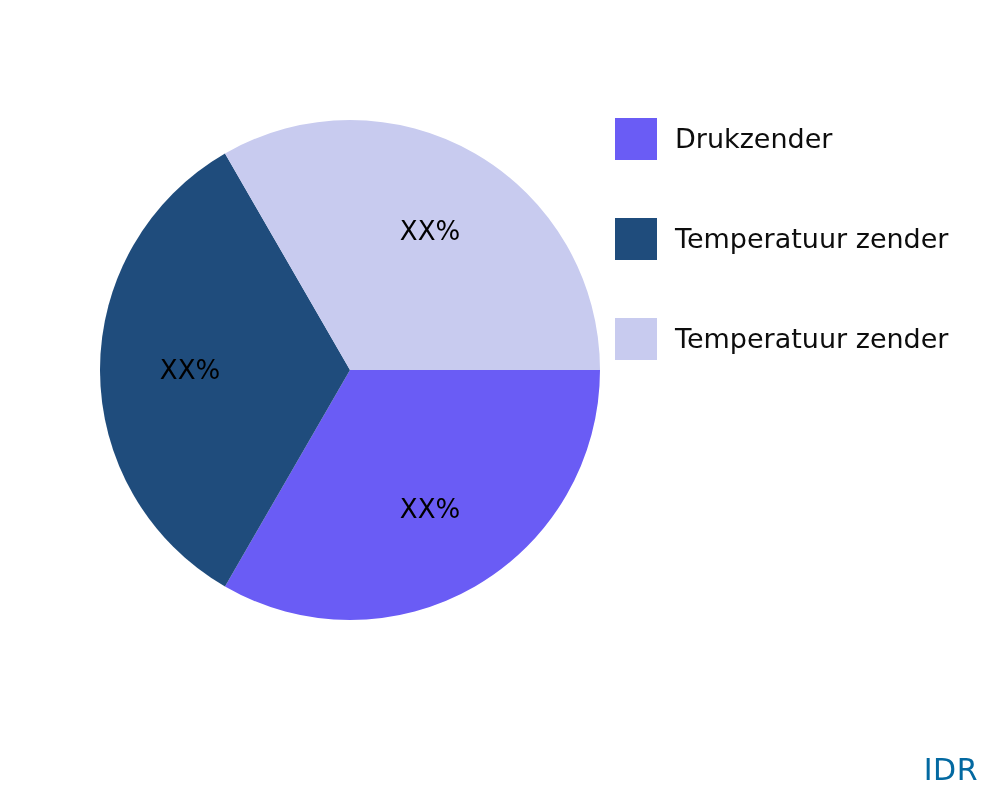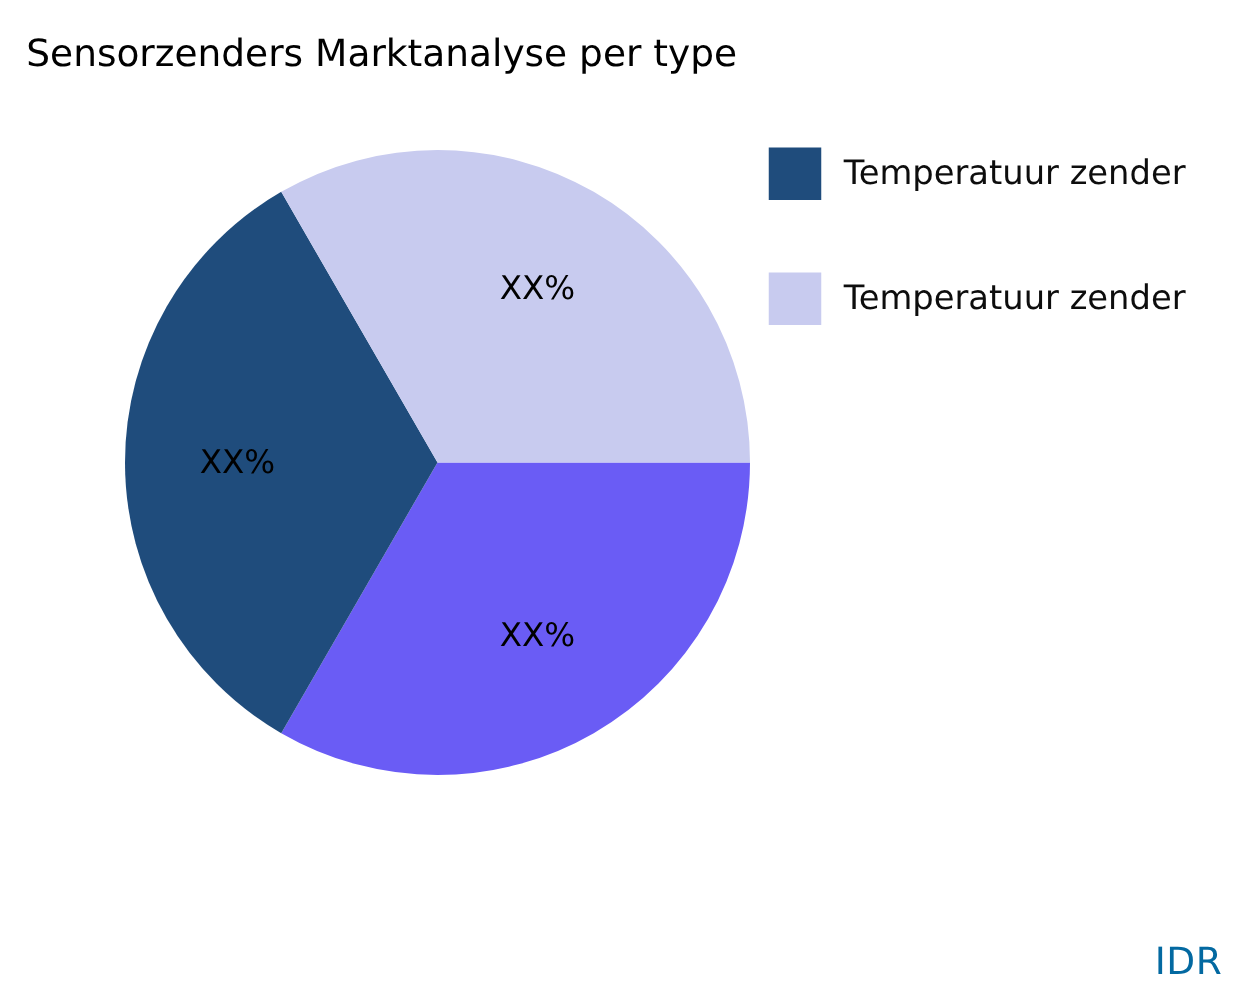--- a/index.html
+++ b/index.html
@@ -96,39 +96,42 @@
     color: #2c5478;
     letter-spacing: 0.5px;
     line-height: 36px;
   }
 </style>
 </head>
 <body>
 
 <div id="chart-canvas">
 
-  <div id="chart-title">Sensorzenders Marktanalyse per type</div>
 
   <div id="pie-plot-area">
     <svg id="pie-svg" viewBox="0 0 500 500">
       <g id="pie-slices">
           <path d="M 250 250 L 500.00 250.00 A 250 250 0 0 1 125.00 466.51 Z" fill="#6a5cf5" stroke="none"></path>
           <path d="M 250 250 L 125.00 466.51 A 250 250 0 0 1 125.00 33.49 Z" fill="#1f4c7c" stroke="none"></path>
           <path d="M 250 250 L 125.00 33.49 A 250 250 0 0 1 500.00 250.00 Z" fill="#c8cbef" stroke="none"></path>
         </g>
       <g id="pie-slice-labels">
           <text x="330.0" y="388.6" text-anchor="middle" dominant-baseline="central" class="slice-label">XX%</text>
           <text x="90.0" y="250.0" text-anchor="middle" dominant-baseline="central" class="slice-label">XX%</text>
           <text x="330.0" y="111.4" text-anchor="middle" dominant-baseline="central" class="slice-label">XX%</text>
         </g>
     </svg>
   </div>
 
   <div id="chart-legend">
       <div class="legend-item">
+        <span class="legend-swatch" style="background: rgb(106, 92, 245);"></span>
+        <span class="legend-label">Drukzender</span>
+      </div>
+      <div class="legend-item">
         <span class="legend-swatch" style="background: rgb(31, 76, 124);"></span>
         <span class="legend-label">Temperatuur zender</span>
       </div>
       <div class="legend-item">
         <span class="legend-swatch" style="background: rgb(200, 203, 239);"></span>
         <span class="legend-label">Temperatuur zender</span>
       </div>
     </div>
 
   <div id="watermark" style="color: #0369a1;">IDR</div>

